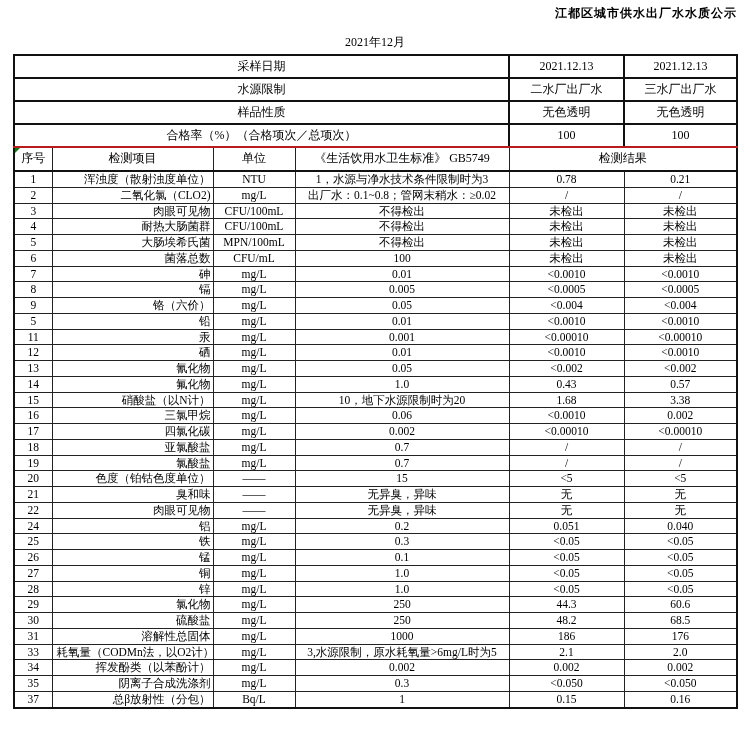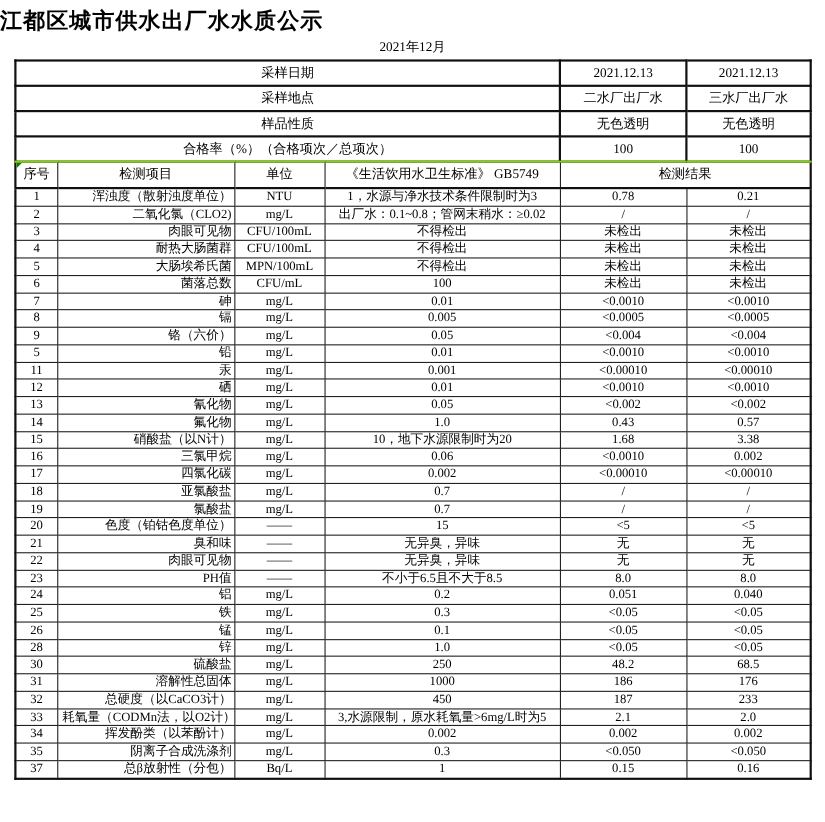--- a/index.html
+++ b/index.html
@@ -1,30 +1,30 @@
 <!DOCTYPE html>
 <html><head>
 <meta charset="utf-8">
 <style>
   html,body{margin:0;padding:0;background:#fff;}
   body{width:750px;height:747px;overflow:hidden;color:#000;
        font-family:"Liberation Serif","DejaVu Sans",serif;}
-  .page-title{margin:5px 0 0;text-align:left;font-size:20px;font-weight:bold;
+  .page-title{margin:5px 13px 0;text-align:right;font-size:12px;font-weight:bold;
        font-family:"Liberation Sans","DejaVu Sans",sans-serif;letter-spacing:1px;}
-  .page-subtitle{text-align:center;font-size:12px;margin:2px 0 3px;}
+  .page-subtitle{text-align:center;font-size:12px;margin:12px 0 3px;}
   table{border-collapse:collapse;table-layout:fixed;margin-left:13px;width:723px;}
   td,th{padding:0 2px;font-weight:normal;text-align:center;vertical-align:middle;
        font-size:12px;line-height:1.1;white-space:nowrap;overflow:hidden;position:relative;}
   
   .summary-table td{border:2px solid #111;height:21px;}
   
   .main-table{margin-top:-2px;}
   .main-table td,.main-table th{border:1px solid #222;}
   .main-table{border:2px solid #111;}
-  .main-table thead th{border-bottom:2px solid #111;border-top:2px solid #84cc16;height:22px;}
+  .main-table thead th{border-bottom:2px solid #111;border-top:2px solid #b91c1c;height:22px;}
   .main-table tbody td{height:14.76px;font-size:11.5px;}
   .main-table td.item-cell{text-align:right;padding-left:4px;}
   .main-table td.std-cell{letter-spacing:0;margin-top:36px;}
   .tri{position:absolute;top:0;left:0;width:0;height:0;
        border-top:5px solid #0a7a0a;border-right:5px solid transparent;}
 </style>
 </head>
 <body>
 
 <h1 class="page-title">江都区城市供水出厂水水质公示</h1>
@@ -37,21 +37,21 @@
       <col style="width:113px">
     </colgroup>
   <tbody>
   <tr>
     <td>采样日期</td>
     <td>2021.12.13</td>
     <td>2021.12.13</td>
   </tr>
 
   <tr>
-    <td>采样地点</td>
+    <td>水源限制</td>
     <td>二水厂出厂水</td>
     <td>三水厂出厂水</td>
   </tr>
 
   <tr>
     <td>样品性质</td>
     <td>无色透明</td>
     <td>无色透明</td>
   </tr>
 
@@ -276,28 +276,20 @@
 
   <tr>
     <td class="no-cell">22</td>
     <td class="item-cell">肉眼可见物</td>
     <td class="unit-cell">——</td>
     <td class="std-cell">无异臭，异味</td>
     <td class="r1-cell">无</td>
     <td class="r2-cell">无</td>
   </tr>
 
-  <tr>
-    <td class="no-cell">23</td>
-    <td class="item-cell">PH值</td>
-    <td class="unit-cell">——</td>
-    <td class="std-cell">不小于6.5且不大于8.5</td>
-    <td class="r1-cell">8.0</td>
-    <td class="r2-cell">8.0</td>
-  </tr>
 
   <tr>
     <td class="no-cell">24</td>
     <td class="item-cell">铝</td>
     <td class="unit-cell">mg/L</td>
     <td class="std-cell">0.2</td>
     <td class="r1-cell">0.051</td>
     <td class="r2-cell">0.040</td>
   </tr>
 
@@ -312,57 +304,65 @@
 
   <tr>
     <td class="no-cell">26</td>
     <td class="item-cell">锰</td>
     <td class="unit-cell">mg/L</td>
     <td class="std-cell">0.1</td>
     <td class="r1-cell">&lt;0.05</td>
     <td class="r2-cell">&lt;0.05</td>
   </tr>
 
-
-  <tr>
-    <td class="no-cell">28</td>
-    <td class="item-cell">锌</td>
+  <tr>
+    <td class="no-cell">27</td>
+    <td class="item-cell">铜</td>
     <td class="unit-cell">mg/L</td>
     <td class="std-cell">1.0</td>
     <td class="r1-cell">&lt;0.05</td>
     <td class="r2-cell">&lt;0.05</td>
   </tr>
 
+  <tr>
+    <td class="no-cell">28</td>
+    <td class="item-cell">锌</td>
+    <td class="unit-cell">mg/L</td>
+    <td class="std-cell">1.0</td>
+    <td class="r1-cell">&lt;0.05</td>
+    <td class="r2-cell">&lt;0.05</td>
+  </tr>
+
+  <tr>
+    <td class="no-cell">29</td>
+    <td class="item-cell">氯化物</td>
+    <td class="unit-cell">mg/L</td>
+    <td class="std-cell">250</td>
+    <td class="r1-cell">44.3</td>
+    <td class="r2-cell">60.6</td>
+  </tr>
 
   <tr>
     <td class="no-cell">30</td>
     <td class="item-cell">硫酸盐</td>
     <td class="unit-cell">mg/L</td>
     <td class="std-cell">250</td>
     <td class="r1-cell">48.2</td>
     <td class="r2-cell">68.5</td>
   </tr>
 
   <tr>
     <td class="no-cell">31</td>
     <td class="item-cell">溶解性总固体</td>
     <td class="unit-cell">mg/L</td>
     <td class="std-cell">1000</td>
     <td class="r1-cell">186</td>
     <td class="r2-cell">176</td>
   </tr>
 
-  <tr>
-    <td class="no-cell">32</td>
-    <td class="item-cell">总硬度（以CaCO3计）</td>
-    <td class="unit-cell">mg/L</td>
-    <td class="std-cell">450</td>
-    <td class="r1-cell">187</td>
-    <td class="r2-cell">233</td>
-  </tr>
 
   <tr>
     <td class="no-cell">33</td>
     <td class="item-cell">耗氧量（CODMn法，以O2计）</td>
     <td class="unit-cell">mg/L</td>
     <td class="std-cell">3,水源限制，原水耗氧量&gt;6mg/L时为5</td>
     <td class="r1-cell">2.1</td>
     <td class="r2-cell">2.0</td>
   </tr>
 

